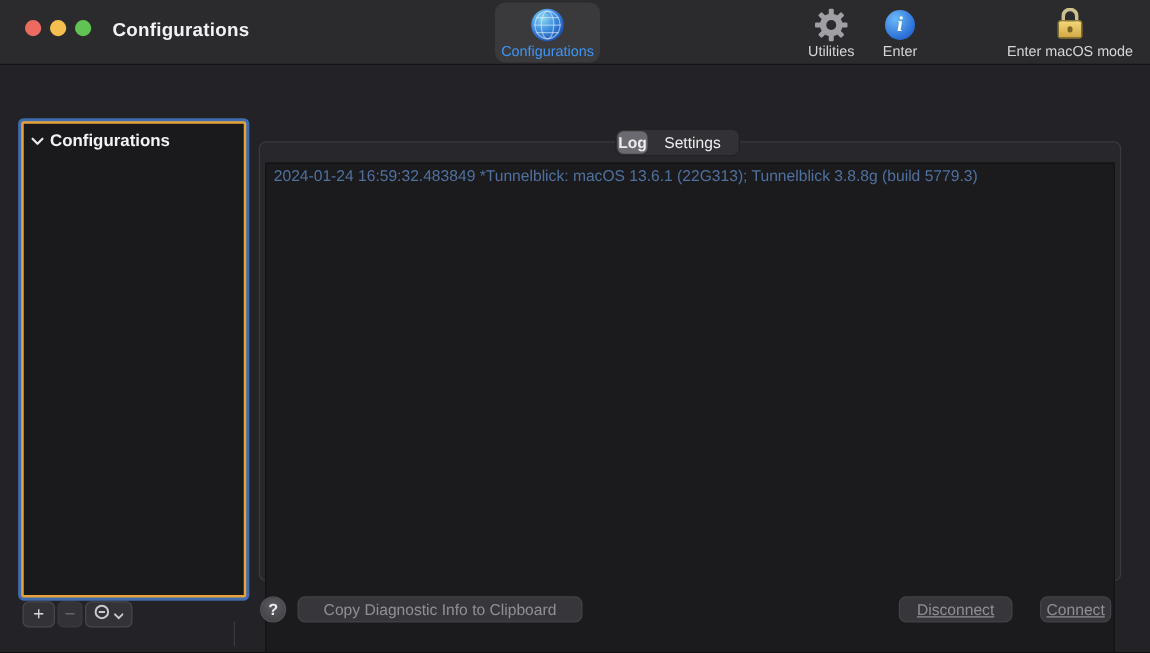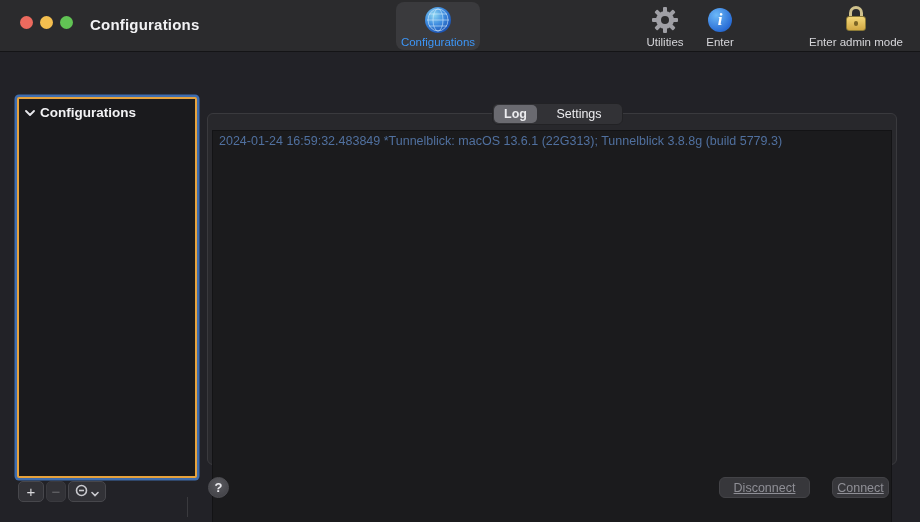--- a/index.html
+++ b/index.html
@@ -97,22 +97,22 @@
   
   .seg {
     position:absolute; left:492px; top:103px; height:22px; z-index:3;
     display:flex; background:#323236; border-radius:6px; padding:1px;
     border:1px solid #222225;
   }
   .seg-btn {
     display:flex; align-items:center; justify-content:center;
     font-size:12.5px; color:#ececef; border-radius:5px; cursor:default;
   }
-  .seg-log { width:43px; }
-  .seg-settings { width:84px; }
+  .seg-log { width:24px; }
+  .seg-settings { width:72px; }
   .seg-btn.selected { background:#6a6a70; font-weight:bold; }
   .log-panel {
     position:absolute; left:207px; top:113px; width:690px; height:352px;
     background:#28282c; border:1px solid #3a3a3e; border-radius:6px;
   }
   .log-content {
     position:absolute; left:4px; top:16px; width:680px; height:415px;
     background:#1b1b1d; border:1px solid #131315; overflow:hidden;
   }
   .log-line {
@@ -197,21 +197,21 @@
     </div>
 
     <div class="tb-item" style="left:800px; width:112px;">
       <div class="tb-icon">
         <div class="lockwrap">
           <div class="lock-shackle"></div>
           <div class="lock-body"></div>
           <div class="lock-key"></div>
         </div>
       </div>
-      <div class="tb-label">Enter admin mode</div>
+      <div class="tb-label">Enter macOS mode</div>
     </div>
   </div>
 
   <div class="sidebar">
     <div class="side-row">
       <span class="chev">
         <svg width="10" height="8" viewBox="0 0 10 8">
             <polyline points="1,2 5,6 9,2" fill="none" stroke="#e8e8ec" stroke-width="1.8" stroke-linecap="round" stroke-linejoin="round"></polyline>
           </svg>
       </span>
@@ -241,16 +241,17 @@
     <div class="seg-btn seg-settings">Settings</div>
   </div>
 
   <div class="log-panel">
     <div class="log-content">
       <div class="log-line">2024-01-24 16:59:32.483849 *Tunnelblick: macOS 13.6.1 (22G313); Tunnelblick 3.8.8g (build 5779.3)</div>
     </div>
   </div>
 
   <div class="help-btn">?</div>
+  <div class="soft-btn btn-copy">Copy Diagnostic Info to Clipboard</div>
   <div class="soft-btn btn-disconnect">Disconnect</div>
   <div class="soft-btn btn-connect">Connect</div>
 
 </div>
 
 </body></html>

